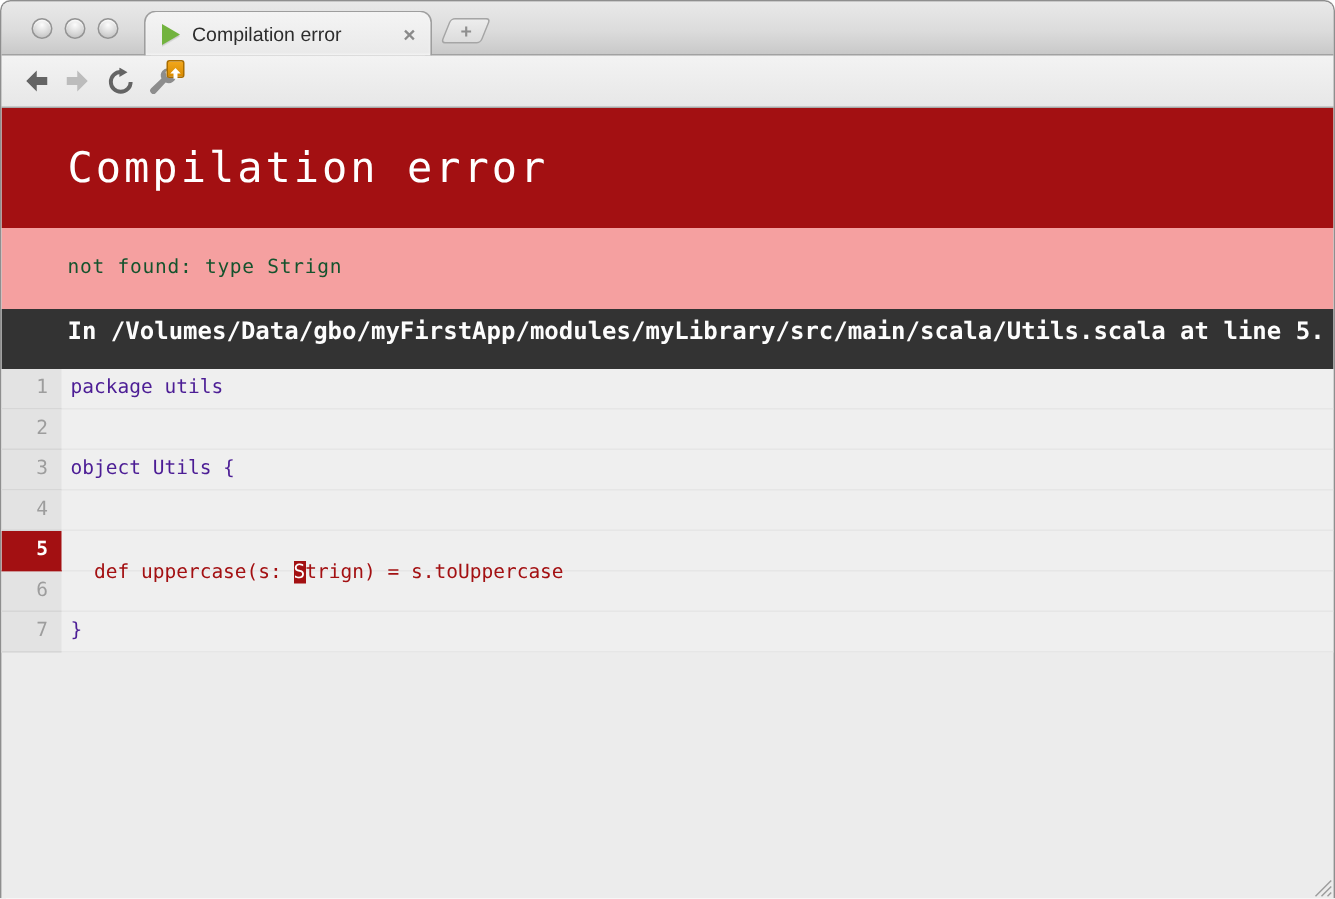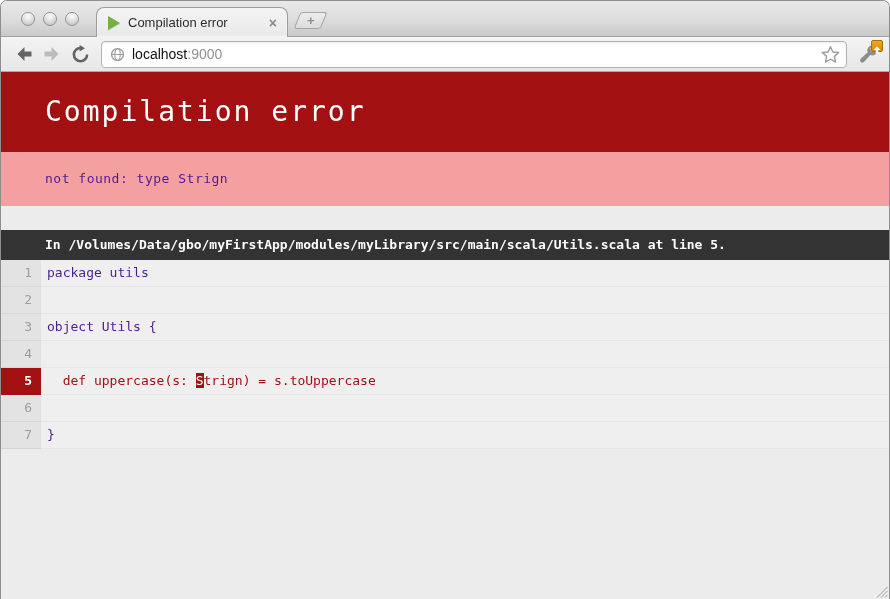--- a/index.html
+++ b/index.html
@@ -100,52 +100,51 @@
     color: #ffffff;
     font-size: 28px;
     letter-spacing: 2px;
     line-height: 80px;
     padding-left: 44px;
     white-space: nowrap;
   }
   .error-banner {
     height: 54px;
     background: #f5a0a0;
-    color: #4c1d95;
+    color: #14532d;
     font-size: 13px;
     letter-spacing: .5px;
     line-height: 54px;
     padding-left: 44px;
     white-space: nowrap;
   }
   .location-bar {
-    height: 30px;
+    height: 40px;
     background: #333333;
     color: #fdfdfd;
-    font-size: 13px;
+    font-size: 16px;
     font-weight: bold;
     line-height: 30px;
     padding-left: 44px;
     white-space: nowrap;
-    margin-top: 24px;
   }
   .code-listing { background: #efefef; }
   .code-row { display: flex; height: 27px; line-height: 26px; font-size: 13px; border-bottom: 1px solid #e6e6e6; }
   .code-row .ln {
     width: 40px; flex: 0 0 40px;
     background: #e3e3e3;
     border-bottom: 1px solid #d6d6d6;
     margin-bottom: -1px;
     color: #9d9d9d;
     text-align: right;
     padding-right: 9px;
   }
   .code-row .lc { color: #4c1d95; padding-left: 6px; white-space: pre; }
   .code-row.error .ln { background: #a31012; color: #ffffff; font-weight: bold; border-bottom: 1px solid #a31012; }
-  .code-row.error .lc { color: #a31012; }
+  .code-row.error .lc { color: #a31012; margin-top: 15px; }
   .code-row.error .mark { background: #a31012; color: #ffffff; }
 
   .resize-grip { position: absolute; right: 1px; bottom: 1px; }
 </style>
 </head>
 <body>
 
 <div class="window">
 
   <div class="titlebar">
@@ -172,31 +171,20 @@
     </div>
     <div class="nav-btn">
       <svg width="20" height="20" viewBox="0 0 20 20">
         <path d="M9.5 3 L16.5 10 L9.5 17 L9.5 12.6 L2.5 12.6 L2.5 7.4 L9.5 7.4 Z" fill="#bcbcbc"></path>
       </svg>
     </div>
     <div class="nav-btn">
       <svg width="19" height="19" viewBox="0 0 19 19">
         <path d="M9.5 3 a6.6 6.6 0 1 0 6.6 6.6" fill="none" stroke="#646464" stroke-width="2.6"></path>
         <polygon points="8.6,0 8.6,6.4 14,3.2" fill="#646464"></polygon>
-      </svg>
-    </div>
-    <div class="omnibox">
-      <svg width="15" height="15" viewBox="0 0 16 16">
-        <circle cx="8" cy="8" r="6.3" fill="none" stroke="#9a9a9a" stroke-width="1.4"></circle>
-        <ellipse cx="8" cy="8" rx="2.9" ry="6.3" fill="none" stroke="#9a9a9a" stroke-width="1.1"></ellipse>
-        <line x1="1.7" y1="8" x2="14.3" y2="8" stroke="#9a9a9a" stroke-width="1.1"></line>
-      </svg>
-      <span class="omni-text"><span class="omni-host">localhost</span><span class="omni-port">:9000</span></span>
-      <svg width="19" height="19" viewBox="0 0 20 20">
-        <polygon points="10,1.8 12.5,7.3 18.6,7.9 14.1,12 15.3,18 10,15 4.7,18 5.9,12 1.4,7.9 7.5,7.3" fill="none" stroke="#9c9c9c" stroke-width="1.5" stroke-linejoin="round"></polygon>
       </svg>
     </div>
     <div class="wrench-wrap">
       <svg width="21" height="21" viewBox="0 0 22 22">
         <path d="M20 6.2 a5 5 0 0 1 -7 5.4 L6.2 18.8 a2.3 2.3 0 0 1 -3.3 -3.3 L10.1 8.7 a5 5 0 0 1 5.4 -7 L13 4.2 l0.7 3.3 3.3 0.7 z" fill="#8d8d8d"></path>
       </svg>
       <div class="update-badge">
         <svg width="10" height="10" viewBox="0 0 12 12">
           <polygon points="6,1.5 10.2,6 7.6,6 7.6,10.2 4.4,10.2 4.4,6 1.8,6" fill="#ffffff"></polygon>
         </svg>

